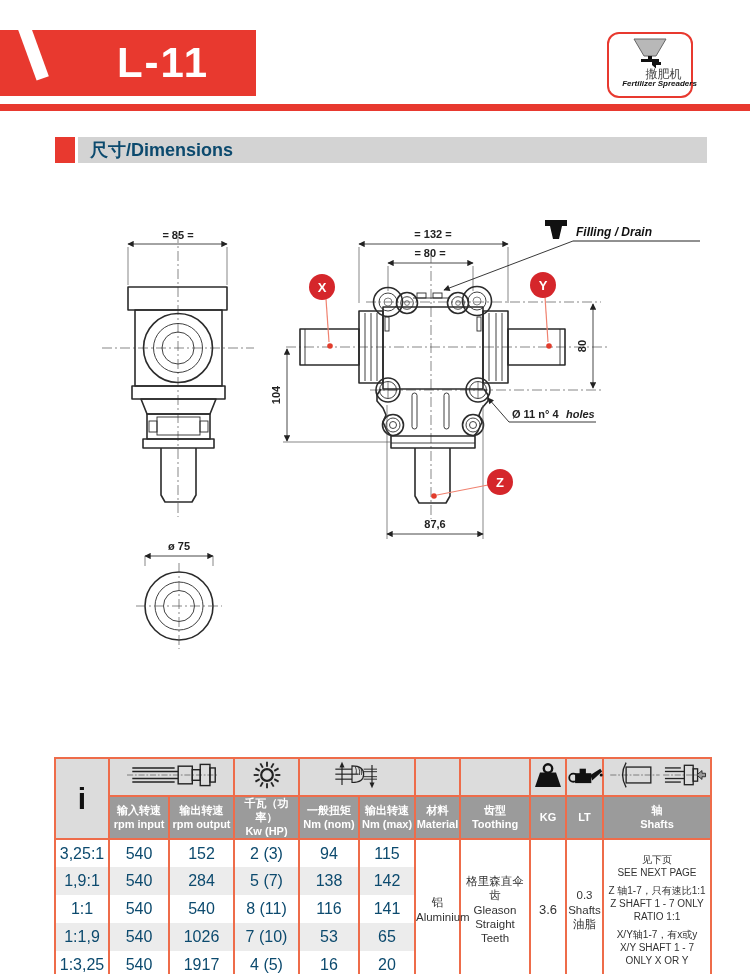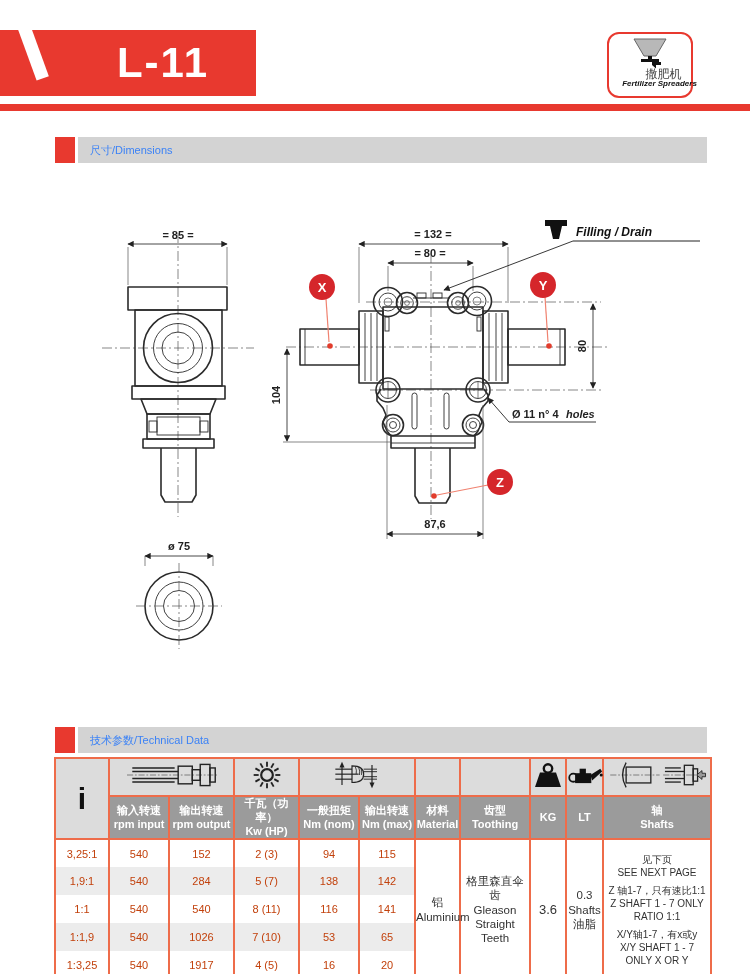--- a/index.html
+++ b/index.html
@@ -16,21 +16,21 @@
   #fert-badge{position:absolute;left:607px;top:32px;width:82px;height:62px;border:2px solid #e8392f;
               border-radius:12px;background:#fff;display:flex;flex-direction:column;align-items:center;justify-content:flex-start;}
   #fert-badge svg{margin-top:3px;}
   #fert-badge .cn{font-size:12px;color:#444;line-height:9px;margin-left:27px;}
   #fert-badge .en{font-size:8px;font-weight:bold;font-style:italic;color:#111;line-height:10px;white-space:nowrap;padding-left:19px;}
 
   
   .section-bar{position:absolute;left:55px;width:652px;height:26px;}
   .section-bar .sq{position:absolute;left:0;top:0;width:20px;height:26px;background:#e8392f;}
   .section-bar .bar{position:absolute;left:23px;top:0;width:629px;height:26px;background:#d3d3d3;}
-  .section-bar .txt{position:absolute;left:35px;top:0;height:26px;line-height:26px;font-size:11px;font-weight:normal;color:#3b82f6;}
+  .section-bar .txt{position:absolute;left:35px;top:0;height:26px;line-height:26px;font-size:18px;font-weight:bold;color:#0c4a6e;}
   #bar-dimensions{top:137px;}
   #bar-technical{top:727px;}
 
   
   #drawing{position:absolute;left:0;top:165px;}
   .o1{fill:none;stroke:#2b2b2b;stroke-width:1.6;stroke-linejoin:round;}
   .o2{fill:none;stroke:#2b2b2b;stroke-width:0.9;}
   .o3{fill:none;stroke:#2b2b2b;stroke-width:0.6;}
   .cl{fill:none;stroke:#555;stroke-width:0.7;stroke-dasharray:10 3 2 3;}
   .dim{stroke:#333;stroke-width:0.9;fill:none;}
@@ -43,21 +43,21 @@
 
   
   #tech-table{position:absolute;left:54px;top:757px;border-collapse:collapse;table-layout:fixed;width:656px;}
   #tech-table th,#tech-table td{border:2px solid #ee6c4a;padding:0;text-align:center;vertical-align:middle;}
   #tech-table tbody td{border-top:none;border-bottom:none;}
   #tech-table tbody tr:last-child td{border-bottom:2px solid #ee6c4a;}
   tr.icon-row th{height:36px;background:#dcdcdc;}
   tr.label-row th{height:33px;background:#9b9b9b;color:#fff;font-size:11px;font-weight:bold;line-height:1.25;}
   th.ratio-head{background:#dcdcdc;color:#111;font-size:30px;font-weight:bold;}
   #tech-table tbody tr{height:28px;}
-  #tech-table tbody td{font-size:11px;color:#c2410c;background:#fff;}
+  #tech-table tbody td{font-size:16px;color:#0c4a6e;background:#fff;}
   #tech-table tbody tr.alt td{background:#ececec;}
   #tech-table tbody td.merged{background:#fff !important;font-size:11.5px;line-height:1.25;color:#333;}
   td.shafts-cell{font-size:10px !important;line-height:1.3 !important;}
   td.shafts-cell .grp{margin:5px 0;}
 </style>
 </head>
 <body>
 
 <div id="page">
 
@@ -233,25 +233,20 @@
       <text class="badgetext" x="543" y="124.5">Y</text>
       <circle cx="549" cy="181" r="2.8" fill="#e23c2c"></circle>
 
       <line class="leader" x1="488" y1="320" x2="437" y2="330"></line>
       <circle class="badge" cx="500" cy="317" r="13"></circle>
       <text class="badgetext" x="500" y="321.5">Z</text>
       <circle cx="434" cy="331" r="2.8" fill="#e23c2c"></circle>
     </g>
   </svg>
 
-  <div id="bar-technical" class="section-bar">
-    <div class="sq"></div>
-    <div class="bar"></div>
-    <div class="txt">技术参数/Technical Data</div>
-  </div>
 
   <table id="tech-table">
     <colgroup>
       <col style="width:54px">
         <col style="width:60px">
         <col style="width:65px">
         <col style="width:65px">
       <col style="width:60px">
         <col style="width:56px">
         <col style="width:45px">

